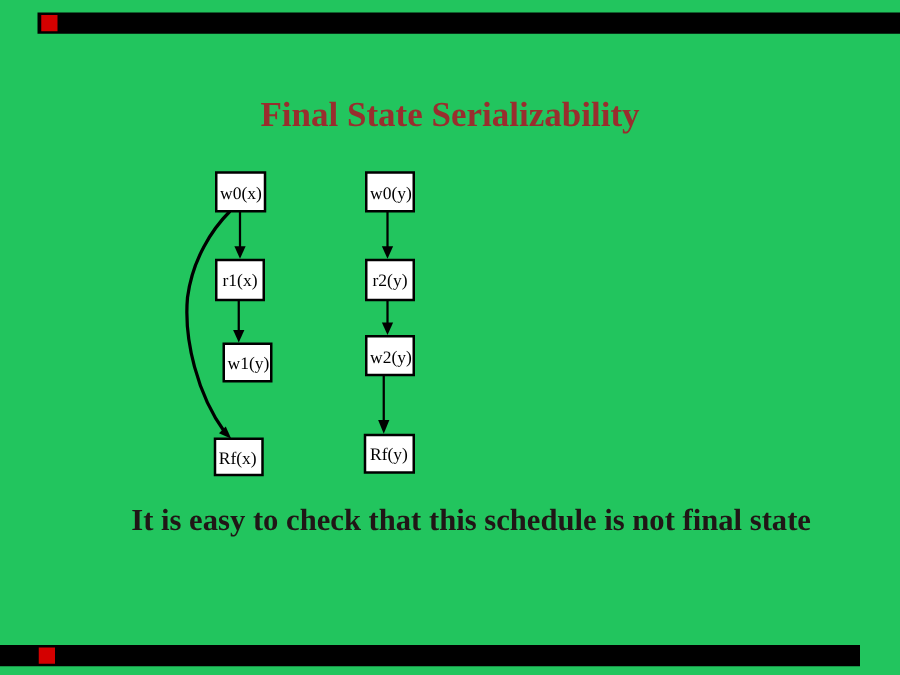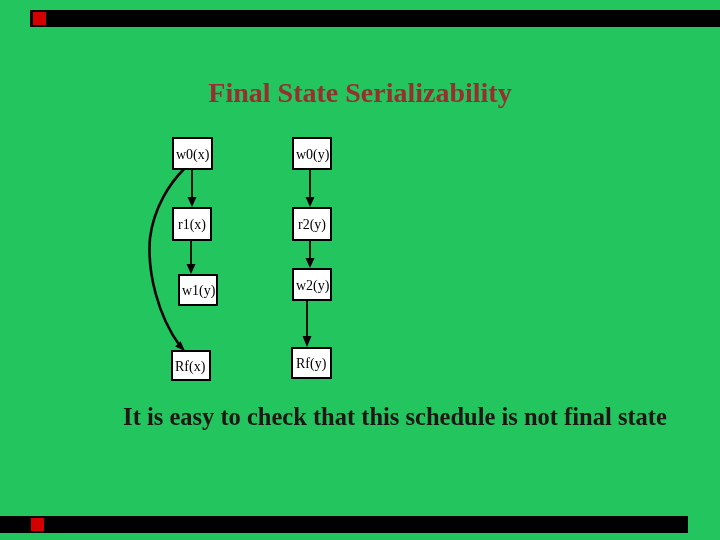--- a/index.html
+++ b/index.html
@@ -57,21 +57,20 @@
   .edge-curve { stroke: #000000; stroke-width: 2.6; fill: none; }
   .edge-head { fill: #000000; stroke: none; }
   .body-text {
     position: absolute;
     left: 105px; top: 400px;
     width: 580px;
     font-size: 24.5px;
     font-weight: bold;
     color: #201616;
     line-height: 33px;
-    text-align: center;
   }
 </style>
 </head>
 <body>
 
 <div class="slide">
 
   <div class="top-bar"></div>
   <div class="accent-square accent-top"></div>
   <div class="bottom-bar"></div>

